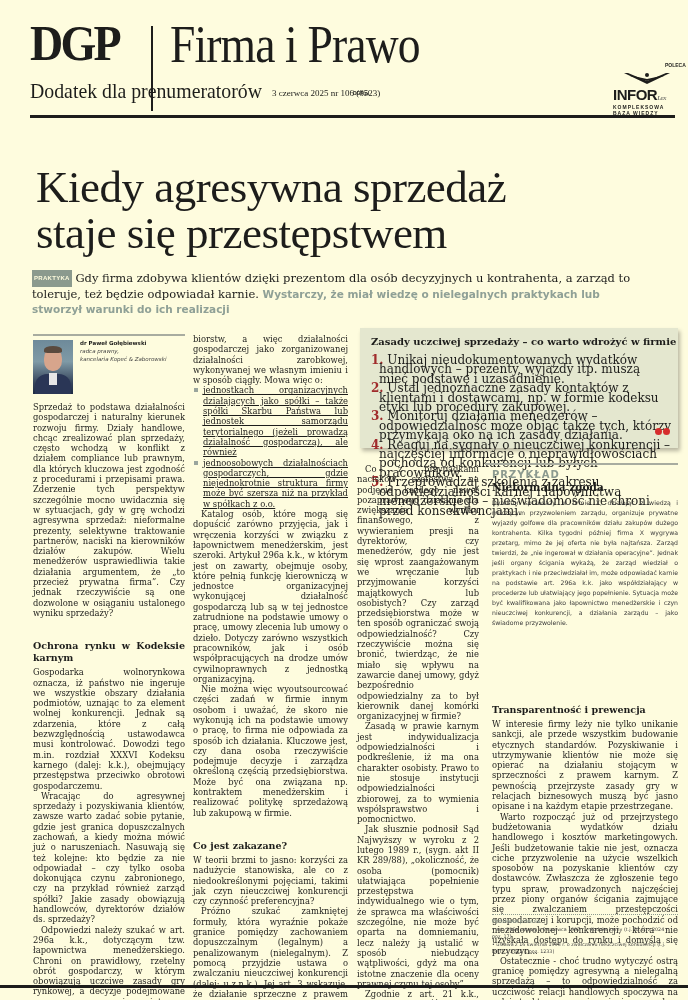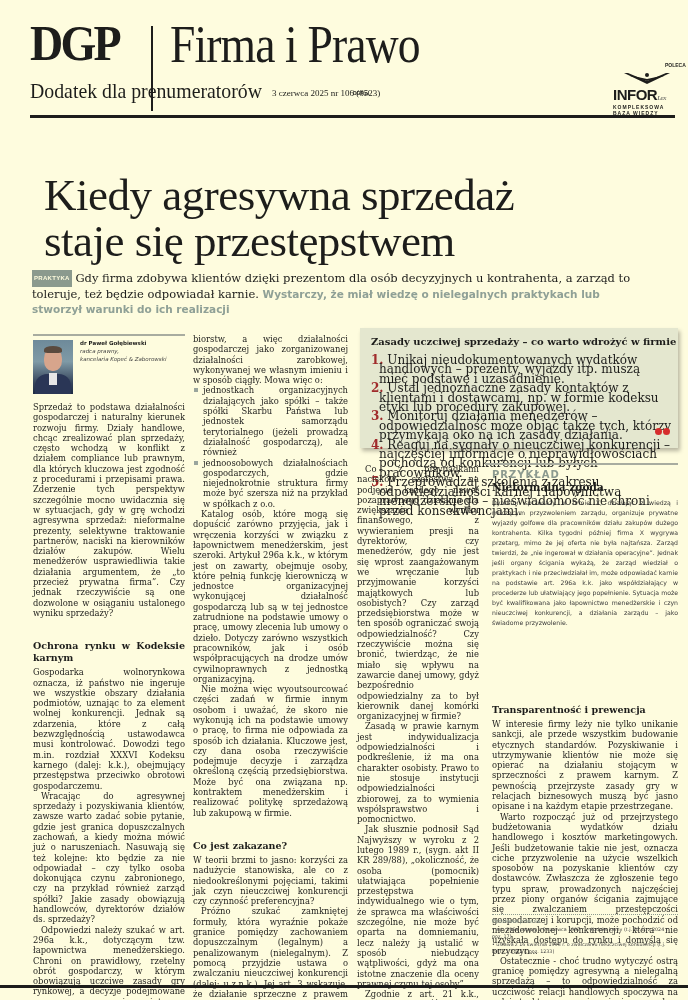--- a/index.html
+++ b/index.html
@@ -13,31 +13,31 @@
   .mast-date{left:272px;top:88px;font-family:"Liberation Serif",serif;font-size:9px;}
   .mast-dgppl{left:353px;top:90px;font-family:"Liberation Sans",sans-serif;font-size:5px;font-weight:bold;}
   .mast-rule{left:30px;top:115px;width:645px;height:3px;background:#1d1d1b;}
   .infor{left:610px;top:62px;width:72px;text-align:left;}
   .infor .poleca{position:absolute;left:55px;top:0;font-family:"Liberation Sans",sans-serif;font-size:5px;font-weight:bold;}
   .infor .wings{position:absolute;left:12px;top:9px;width:50px;height:14px;}
   .infor .brand{position:absolute;left:3px;top:24px;font-family:"Liberation Sans",sans-serif;font-weight:bold;font-size:15px;letter-spacing:-0.5px;}
   .infor .lex{font-family:"Liberation Serif",serif;font-style:italic;font-size:7px;font-weight:normal;color:#555;}
   .infor .kb{position:absolute;left:3px;top:42px;font-family:"Liberation Sans",sans-serif;font-size:5px;letter-spacing:1px;line-height:6px;font-weight:bold;}
   
-  h1{position:absolute;left:32px;top:160px;margin:12px;font-family:"Liberation Serif",serif;font-weight:normal;font-size:45px;line-height:46px;letter-spacing:-0.5px;}
+  h1{position:absolute;left:32px;top:160px;margin:4px;font-family:"Liberation Serif",serif;font-weight:normal;font-size:45px;line-height:46px;letter-spacing:-0.5px;}
   .lead{position:absolute;left:32px;top:270px;width:610px;font-family:"DejaVu Serif",serif;font-size:11.5px;line-height:15px;}
   .tag{display:inline-block;background:#8b9a8e;color:#fefcde;font-family:"Liberation Sans",sans-serif;font-size:6px;font-weight:bold;padding:1px 2px;vertical-align:2px;letter-spacing:0.3px;}
   .lead-hl{color:#8fa096;font-family:"DejaVu Sans",sans-serif;font-weight:bold;font-size:10.5px;}
   
   .col{position:absolute;font-size:8.4px;line-height:10.3px;text-align:justify;hyphens:auto;}
   .col p{margin:0;text-indent:8px;}
   .col p.ni{text-indent:0;}
   .col h3{margin:22px 0 3px;font-size:9.5px;line-height:12px;font-weight:bold;}
   .col ul{margin:0;padding:0;list-style:none;}
-  .col li{position:relative;padding-left:10px;}
+  .col li{position:relative;padding-left:10px;text-decoration:underline;}
   .col li:before{content:"";position:absolute;left:1px;top:3px;width:4px;height:4px;background:#9aa59d;}
   .author-rule{left:33px;top:334px;width:152px;height:2px;background:#a8aca0;}
   .photo{left:33px;top:340px;width:40px;height:54px;background:linear-gradient(180deg,#6e8a9a 0%,#7f9aa6 40%,#34435a 80%,#1f2b44 100%);overflow:hidden;}
   .photo .face{position:absolute;left:11px;top:8px;width:18px;height:23px;background:#d7a58c;border-radius:45%;}
   .photo .hair{position:absolute;left:11px;top:6px;width:18px;height:7px;background:#5a4a3e;border-radius:50% 50% 20% 20%;}
   .photo .body{position:absolute;left:2px;top:34px;width:36px;height:22px;background:#2a3656;border-radius:12px 12px 0 0;}
   .photo .shirt{position:absolute;left:16px;top:33px;width:8px;height:12px;background:#e6e6e6;}
   .author{left:80px;top:339px;font-family:"DejaVu Sans",sans-serif;font-size:5.5px;line-height:8px;}
   .author .nm{font-weight:bold;}
   .author .rl{font-style:italic;color:#444;}

